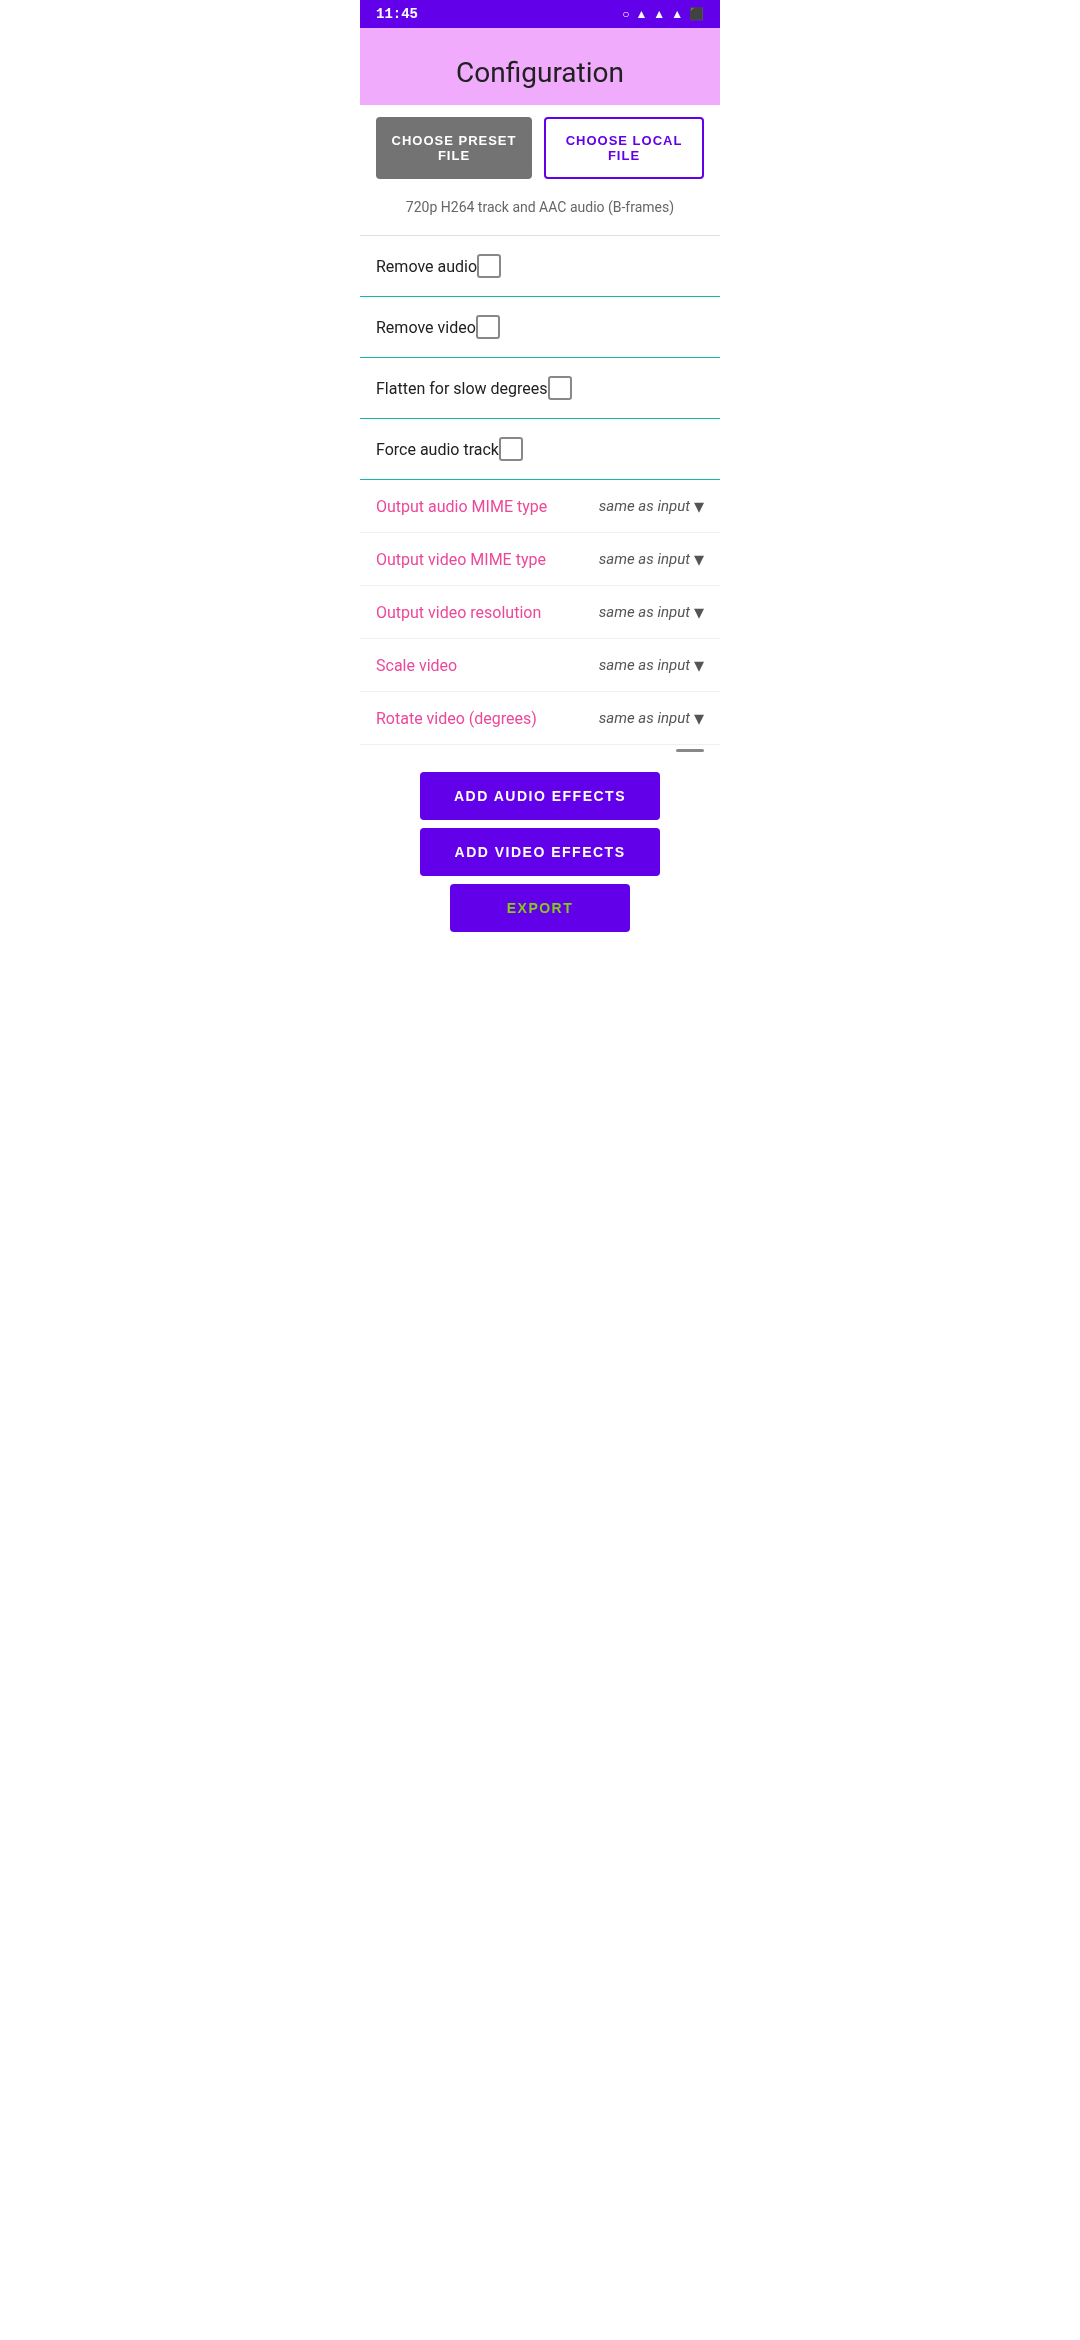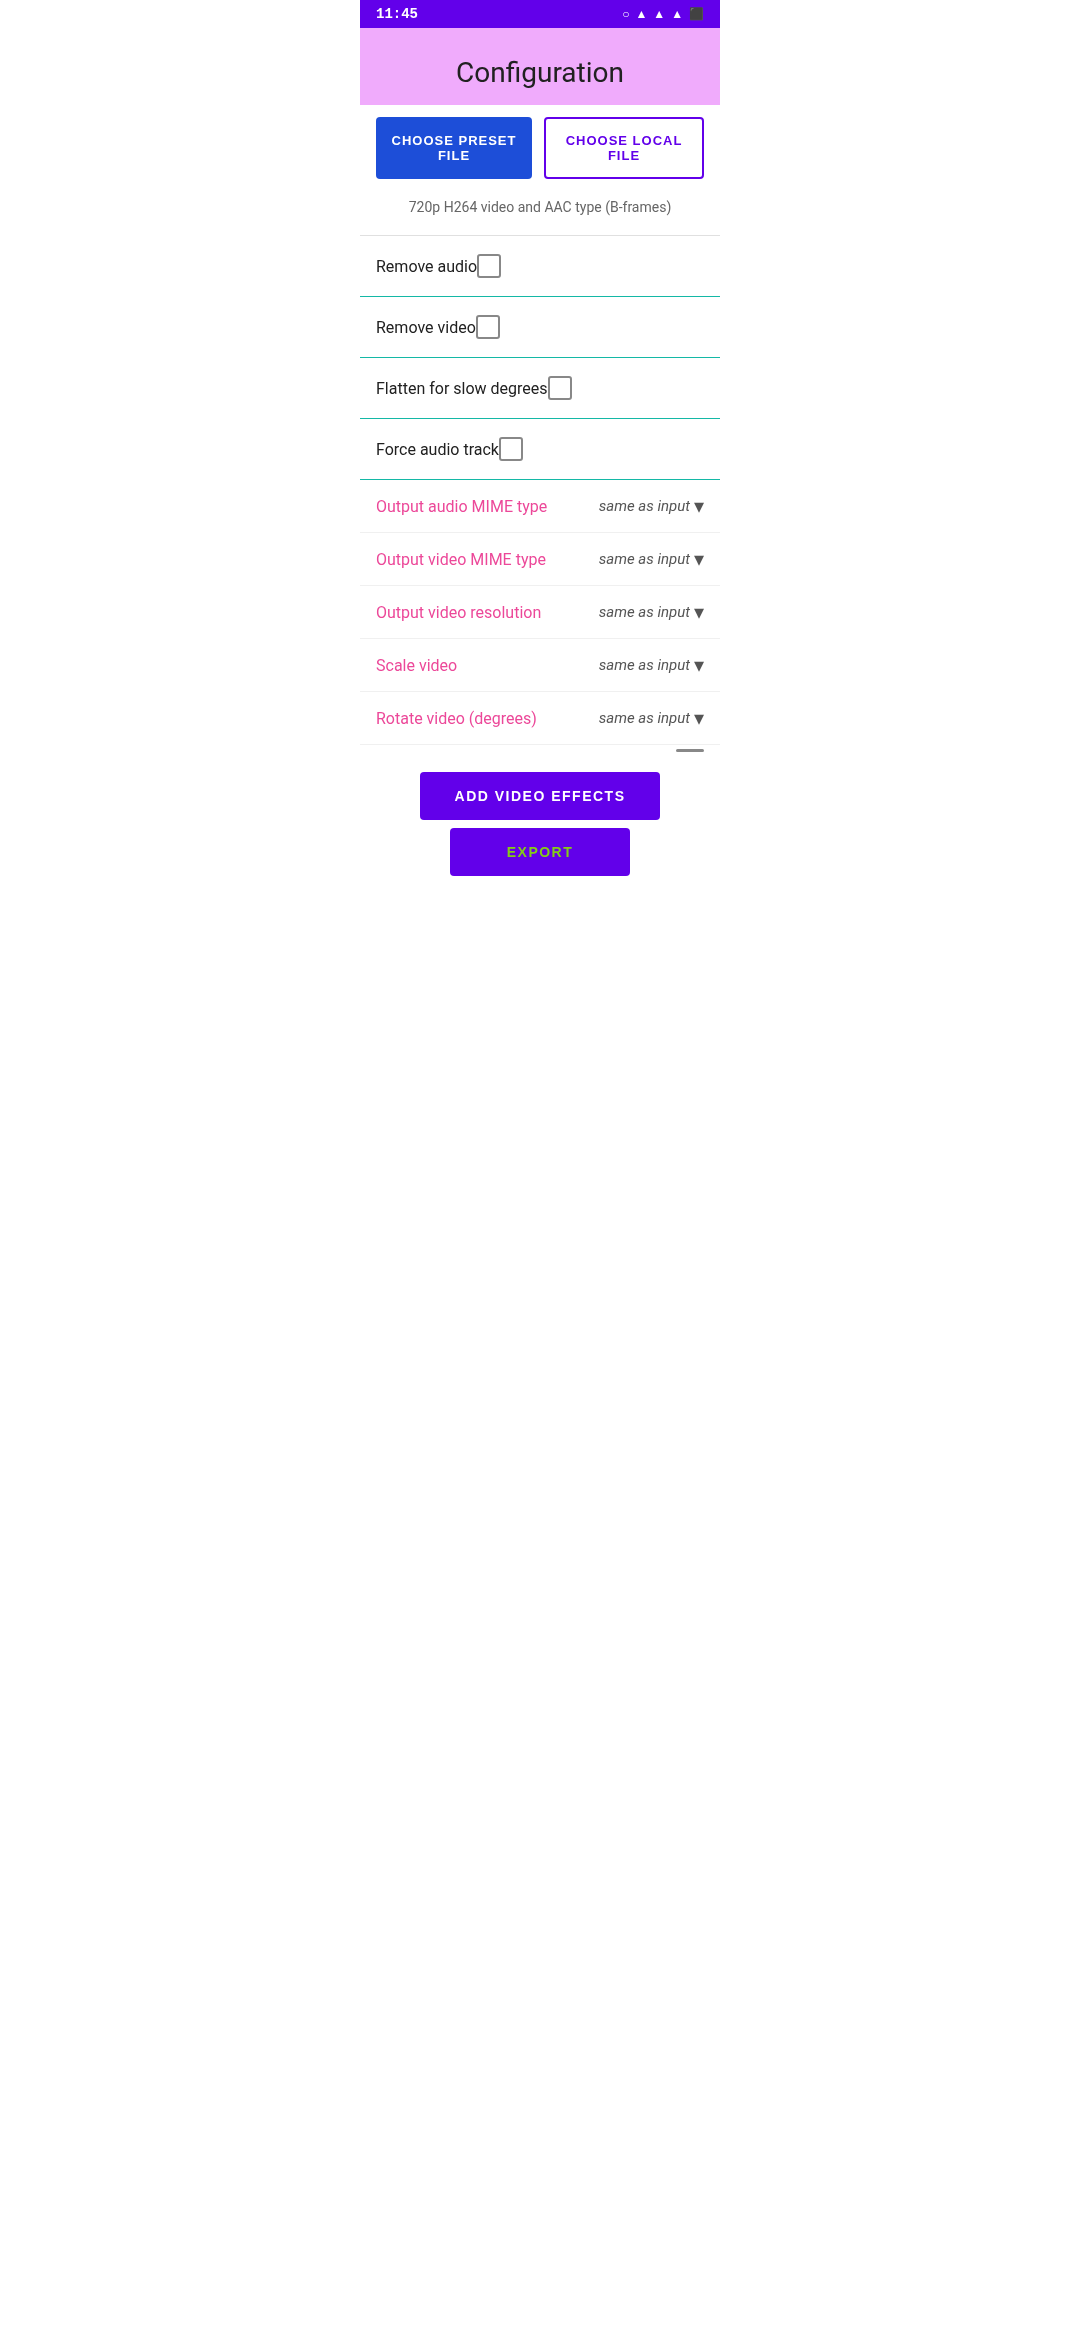--- a/index.html
+++ b/index.html
@@ -76,21 +76,21 @@
       border: none;
       border-radius: 4px;
       font-size: 13px;
       font-weight: 700;
       letter-spacing: 1px;
       cursor: pointer;
       text-transform: uppercase;
     }
 
     .btn-preset {
-      background: #1d4ed8;
+      background: #737373;
       color: white;
     }
 
     .btn-local {
       background: transparent;
       color: #6200ea;
       border: 2px solid #6200ea;
     }
 
     
@@ -239,21 +239,21 @@
 
 <div class="page-title-area">
   <h1 class="page-title">Configuration</h1>
 </div>
 
 <div class="button-row">
   <button class="btn-preset">CHOOSE PRESET FILE</button>
   <button class="btn-local">CHOOSE LOCAL FILE</button>
 </div>
 
-<p class="subtitle">720p H264 video and AAC type (B-frames)</p>
+<p class="subtitle">720p H264 track and AAC audio (B-frames)</p>
 
 <div class="divider"></div>
 
 <div>
   <div class="option-row">
     <span class="option-label">Remove audio</span>
     <div class="checkbox-wrapper"></div>
   </div>
 
   <div class="option-row">
@@ -312,15 +312,16 @@
       <span class="dropdown-arrow">▾</span>
     </div>
   </div>
 </div>
 
 <div class="scroll-indicator">
   <div class="scroll-bar"></div>
 </div>
 
 <div class="action-buttons">
+  <button class="btn-action">ADD AUDIO EFFECTS</button>
   <button class="btn-action">ADD VIDEO EFFECTS</button>
   <button class="btn-export">EXPORT</button>
 </div>
 
 </body></html>

